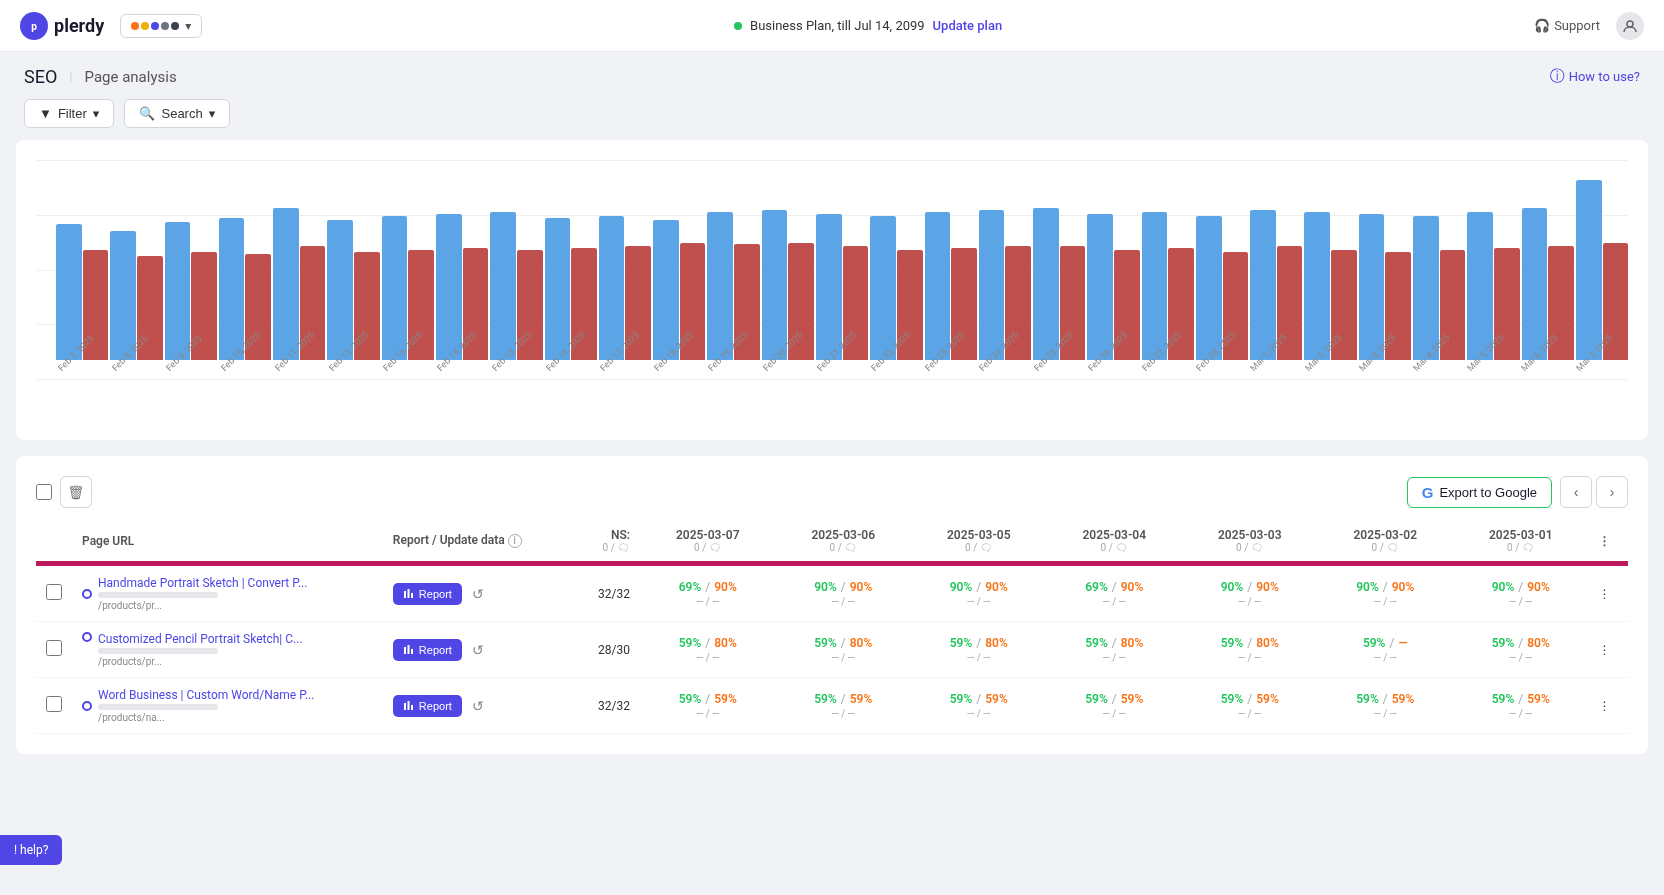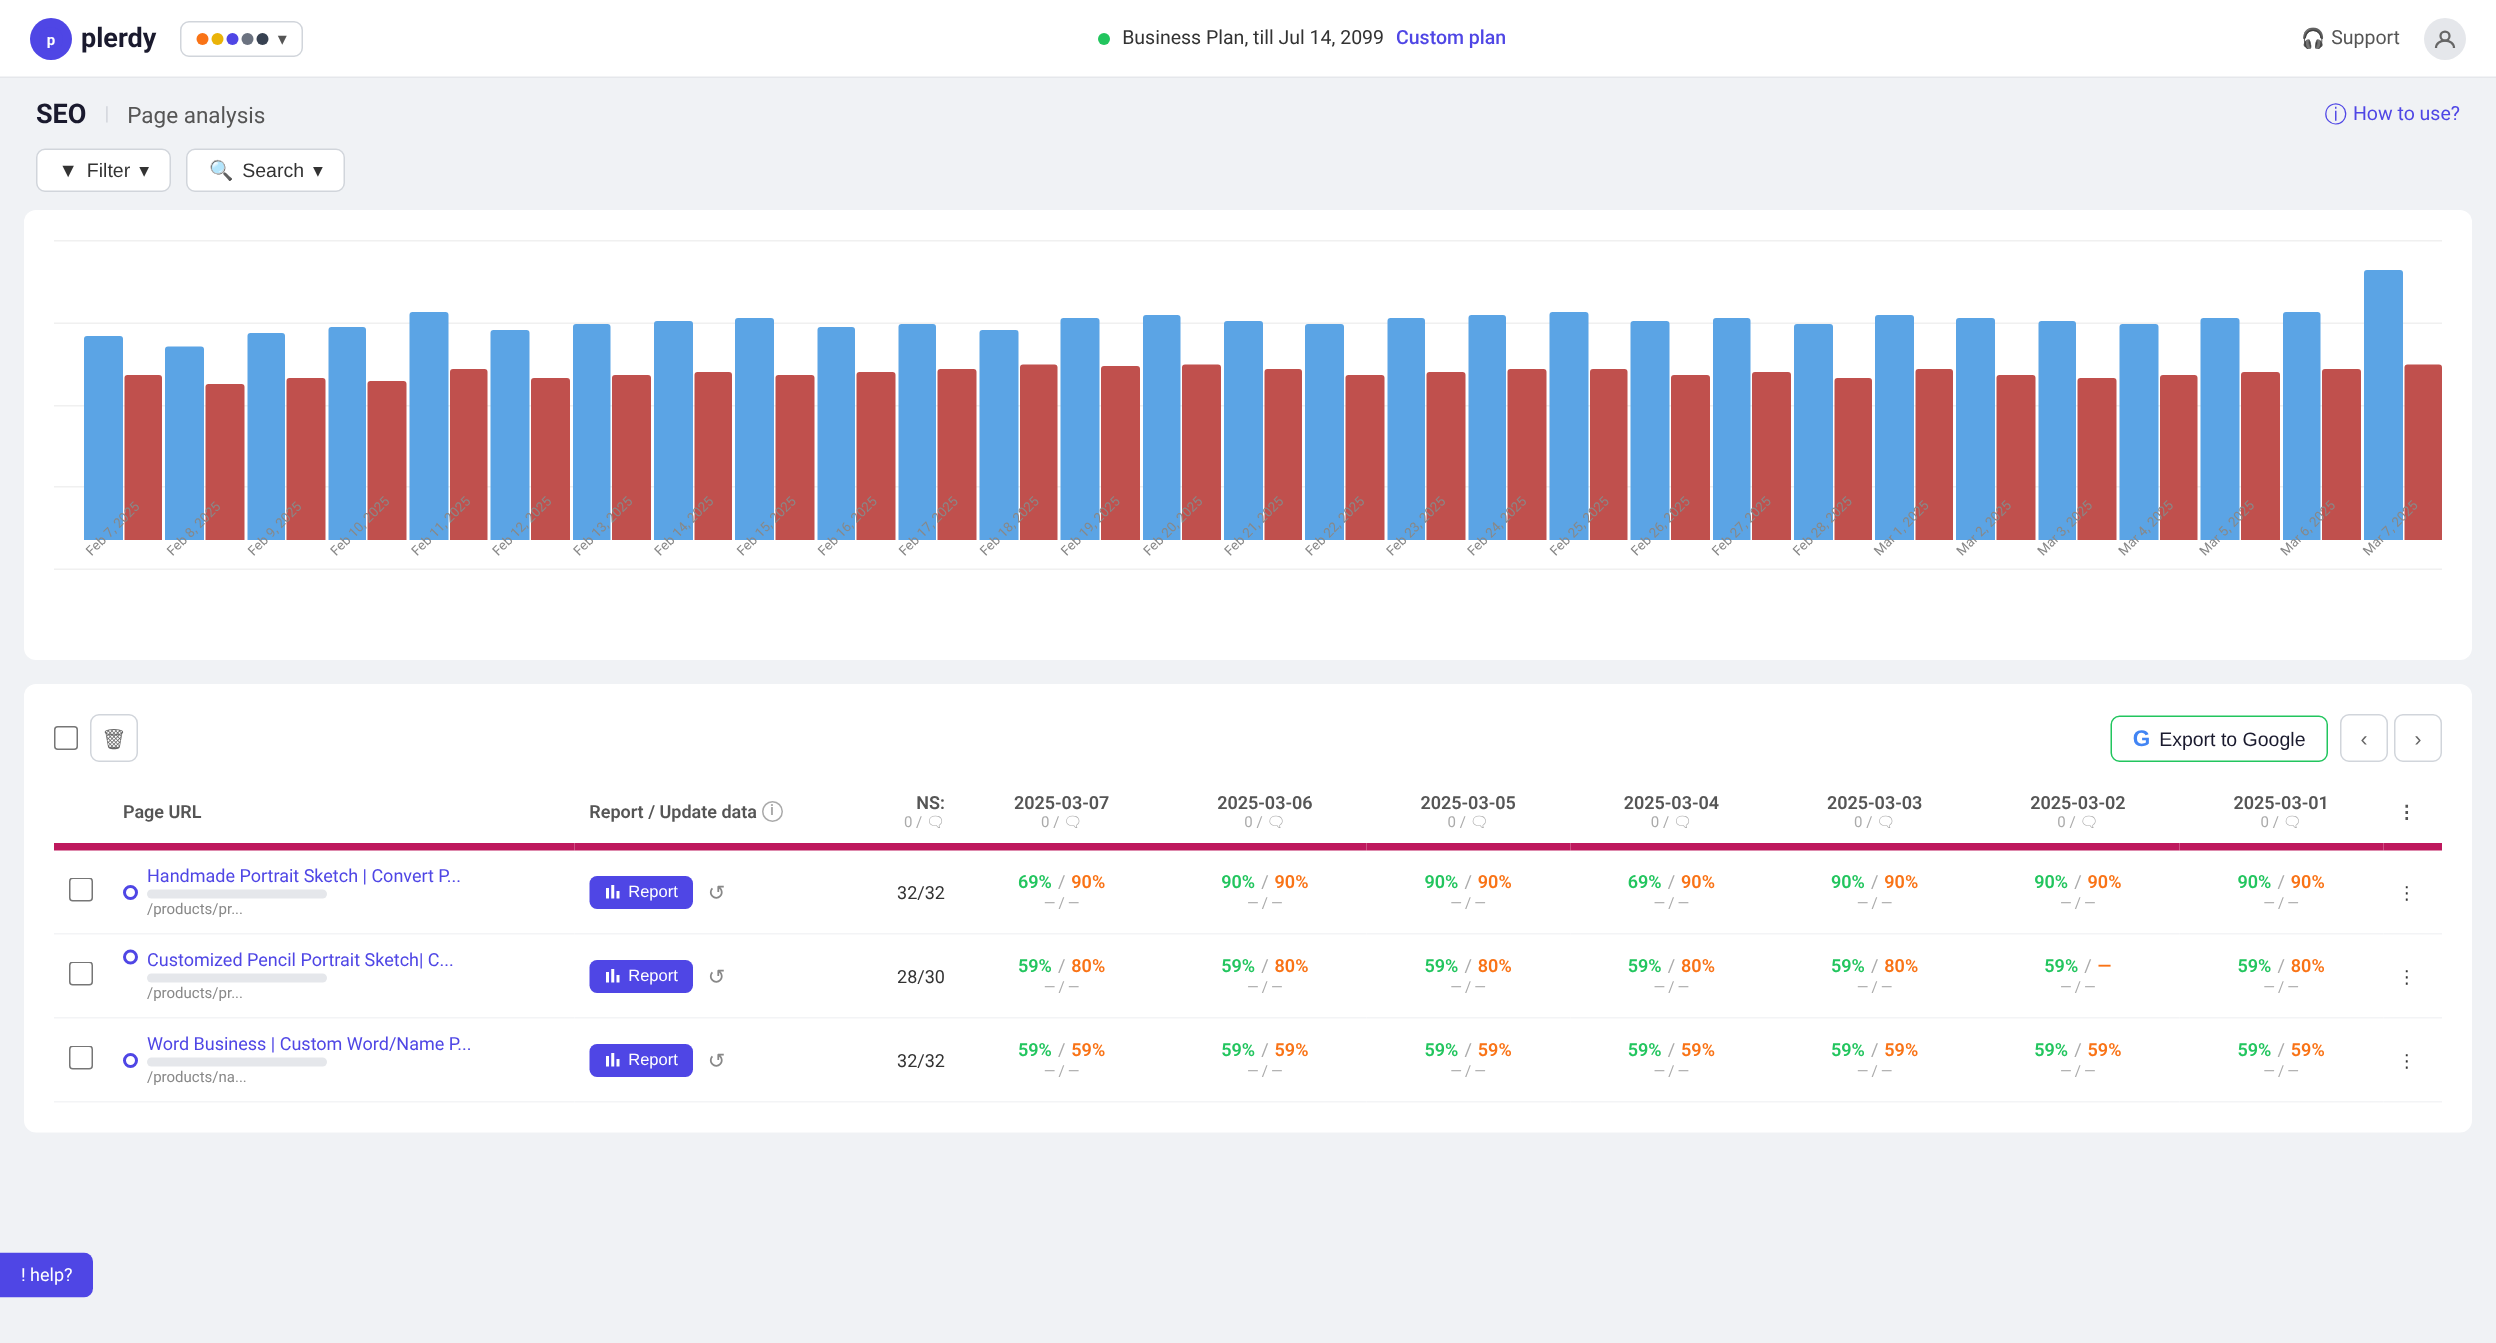--- a/index.html
+++ b/index.html
@@ -99,21 +99,21 @@
     
     .page-header {
       background: #f0f2f5;
       padding: 14px 24px 8px;
       display: flex;
       align-items: center;
       gap: 12px;
     }
     .seo-label {
       font-size: 18px;
-      font-weight: 700;
+      font-weight: 400;
       color: #1a1a2e;
     }
     .page-analysis-label {
       font-size: 15px;
       color: #555;
     }
     .how-to-use {
       margin-left: auto;
       color: #4f46e5;
       display: flex;
@@ -416,21 +416,21 @@
       <div class="dot" style="background:#4f46e5"></div>
       <div class="dot" style="background:#6b7280"></div>
       <div class="dot" style="background:#374151"></div>
     </div>
     <span>▾</span>
   </div>
 
   <div class="plan-info">
     <span class="plan-dot"></span>
     <span>Business Plan, till Jul 14, 2099</span>
-    <a class="update-plan-link" href="#">Custom plan</a>
+    <a class="update-plan-link" href="#">Update plan</a>
   </div>
 
   <div class="nav-right" style="margin-left:auto">
     <div class="support-btn">
       <span>🎧</span>
       <span>Support</span>
     </div>
     <div class="avatar-icon">
       <svg width="16" height="16" viewBox="0 0 16 16" fill="none">
         <circle cx="8" cy="6" r="3" stroke="#666" stroke-width="1.5"></circle>

